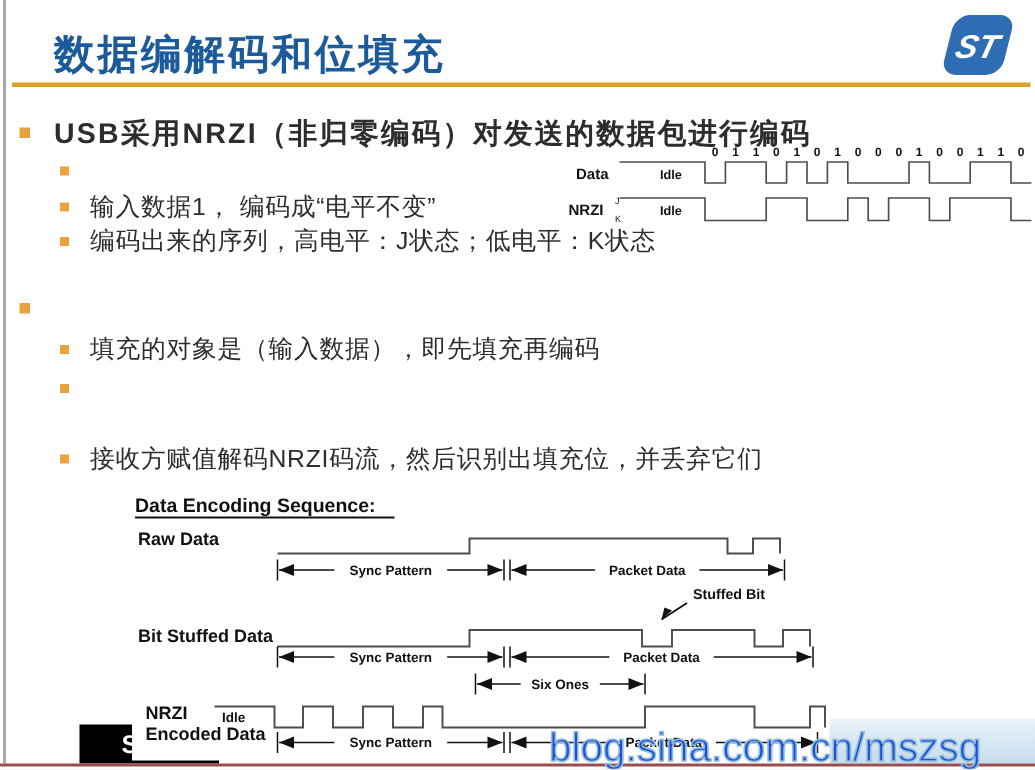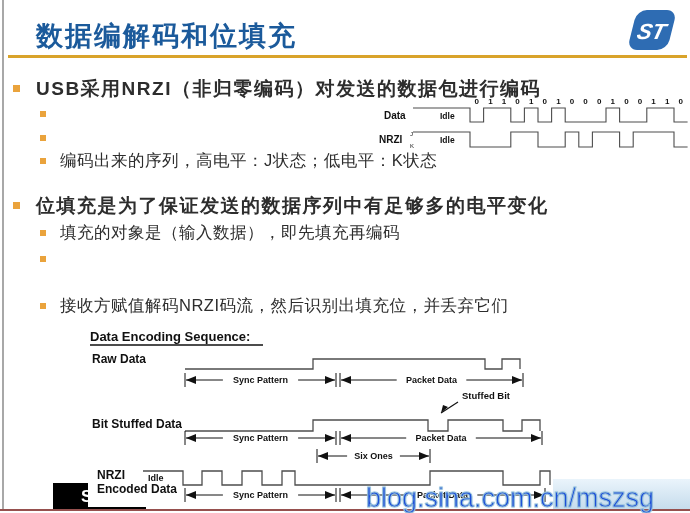--- a/index.html
+++ b/index.html
@@ -60,26 +60,26 @@
       <text x="46" y="33" text-anchor="middle" font-size="22" font-weight="bold" font-style="italic" fill="#ffffff" font-family="Liberation Sans, sans-serif">ST</text>
     </g>
   </svg>
 
   <div class="b1" style="left:13px;top:85px"></div>
   <div class="l1" style="top:76px">USB采用NRZI（非归零编码）对发送的数据包进行编码</div>
 
   <div class="b2" style="left:40px;top:111px"></div>
 
   <div class="b2" style="left:40px;top:135px"></div>
+  <div class="l2" style="top:127px">输入数据1， 编码成“电平不变”</div>
 
   <div class="b2" style="left:40px;top:158px"></div>
   <div class="l2" style="top:150px">编码出来的序列，高电平：J状态；低电平：K状态</div>
 
   <div class="b1" style="left:13px;top:202px"></div>
-  <div class="l1" style="top:193px">位填充是为了保证发送的数据序列中有足够多的电平变化</div>
 
   <div class="b2" style="left:40px;top:230px"></div>
   <div class="l2" style="top:222px">填充的对象是（输入数据），即先填充再编码</div>
 
   <div class="b2" style="left:40px;top:256px"></div>
 
   <div class="b2" style="left:40px;top:303px"></div>
   <div class="l2" style="top:295px">接收方赋值解码NRZI码流，然后识别出填充位，并丢弃它们</div>
 
   <div class="footer-blue">

